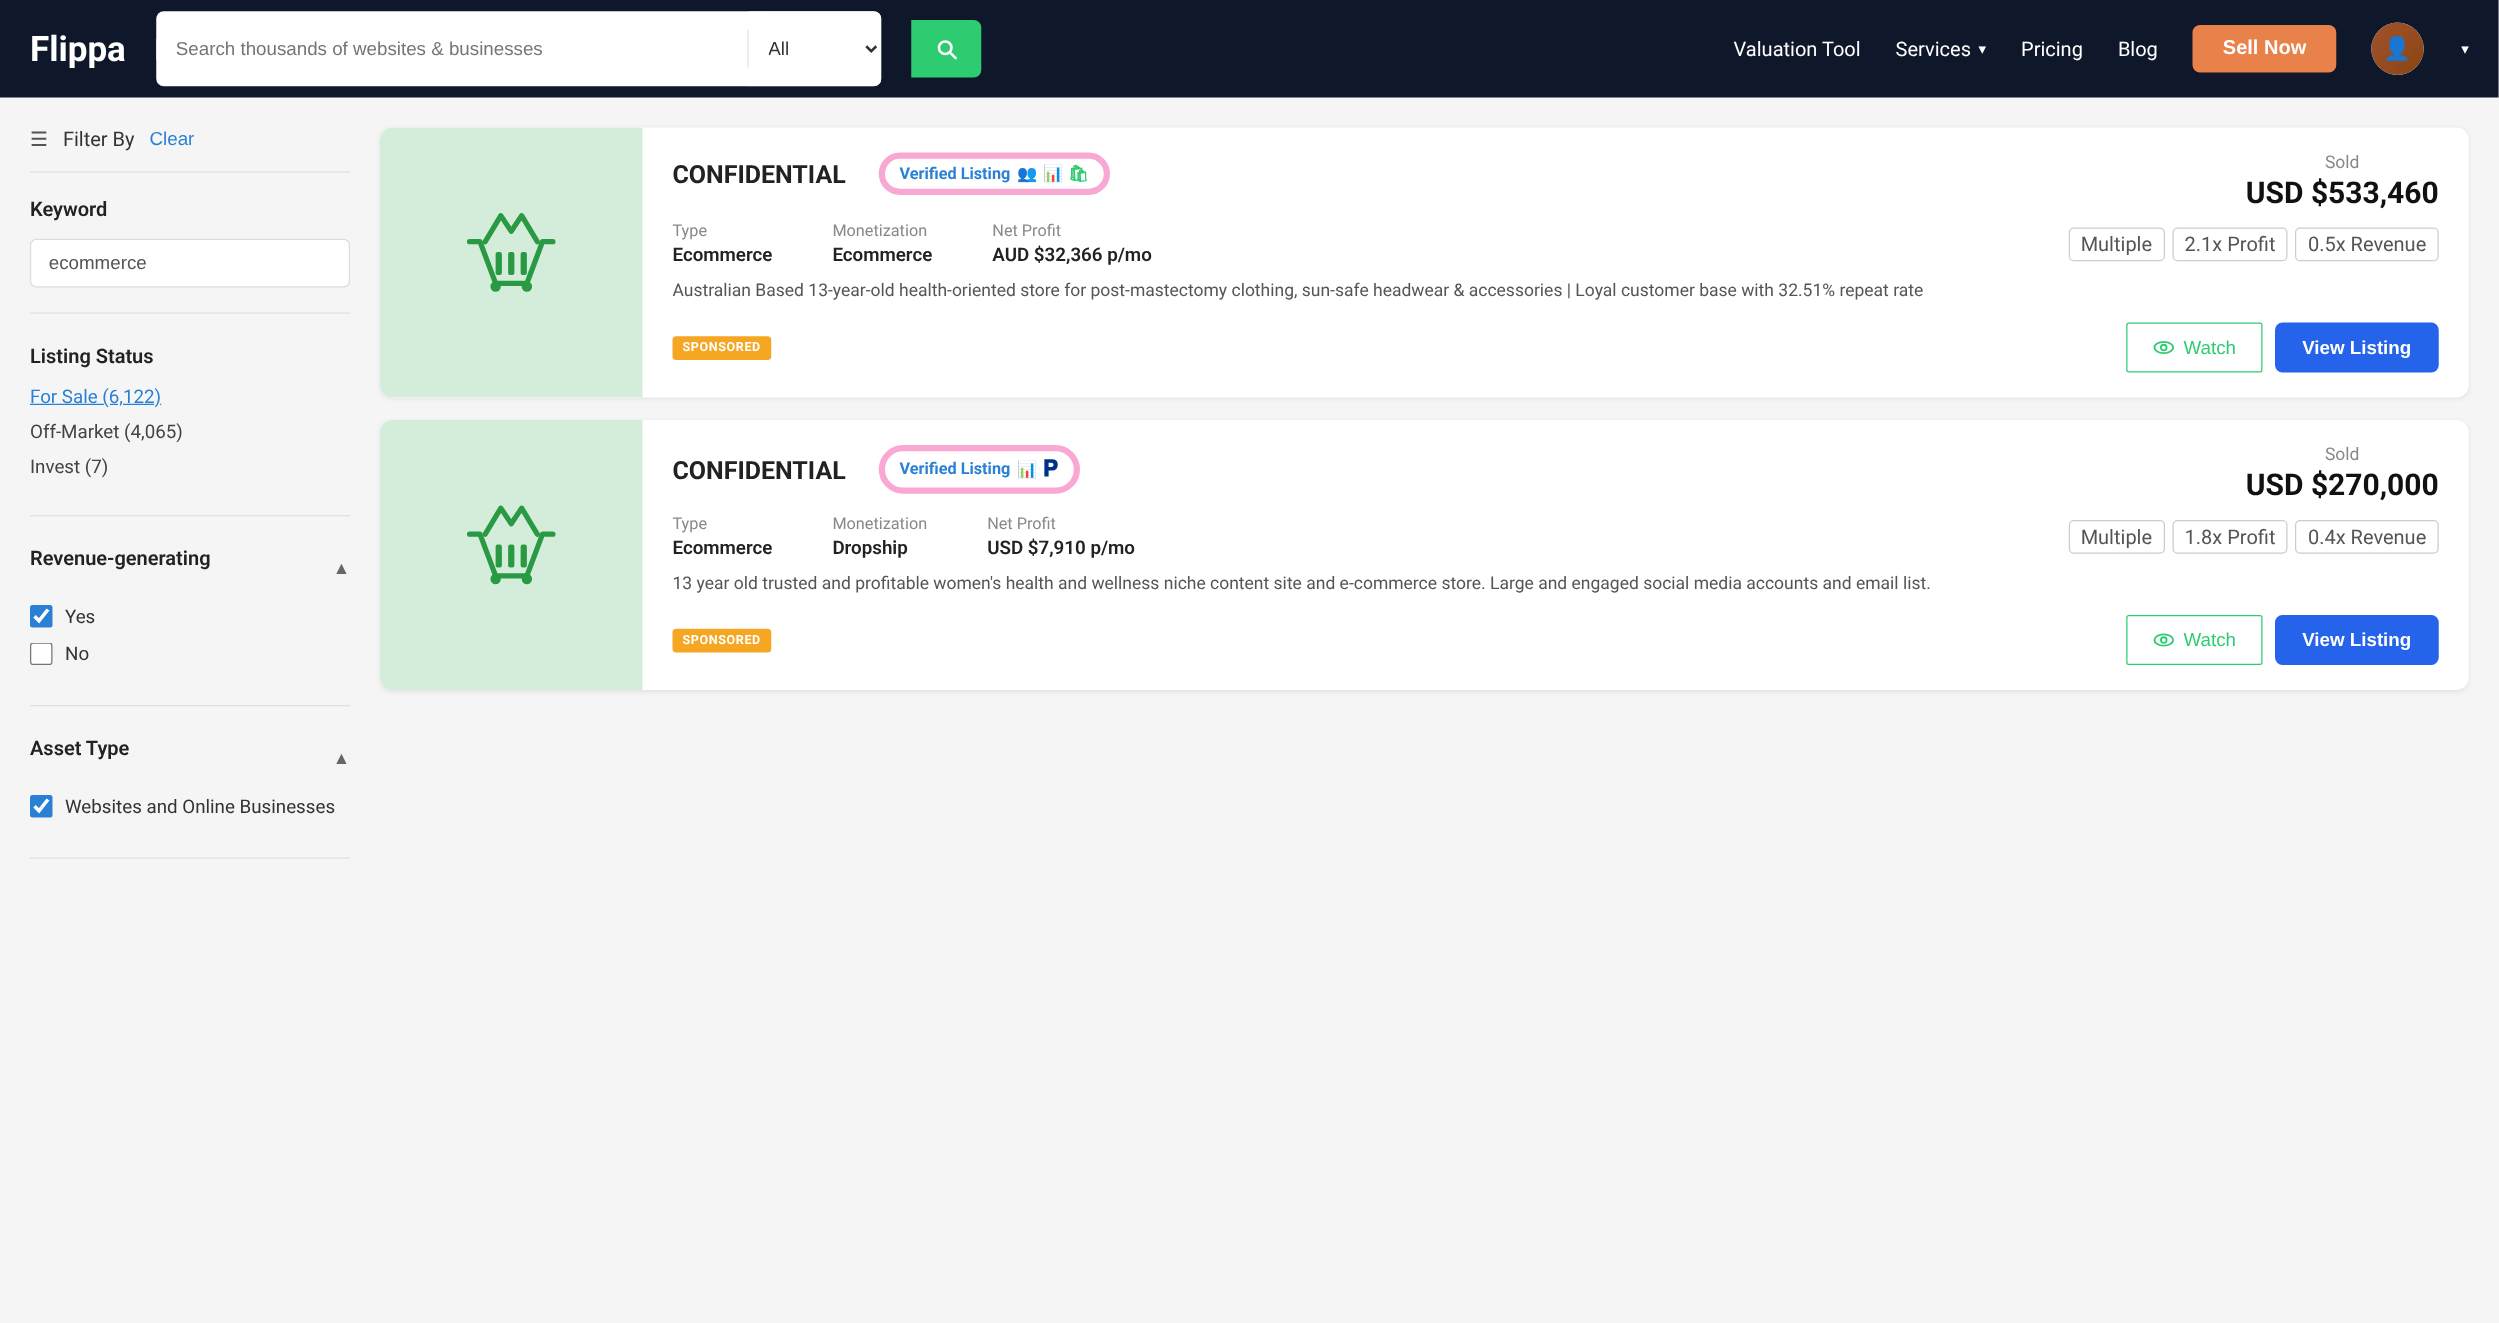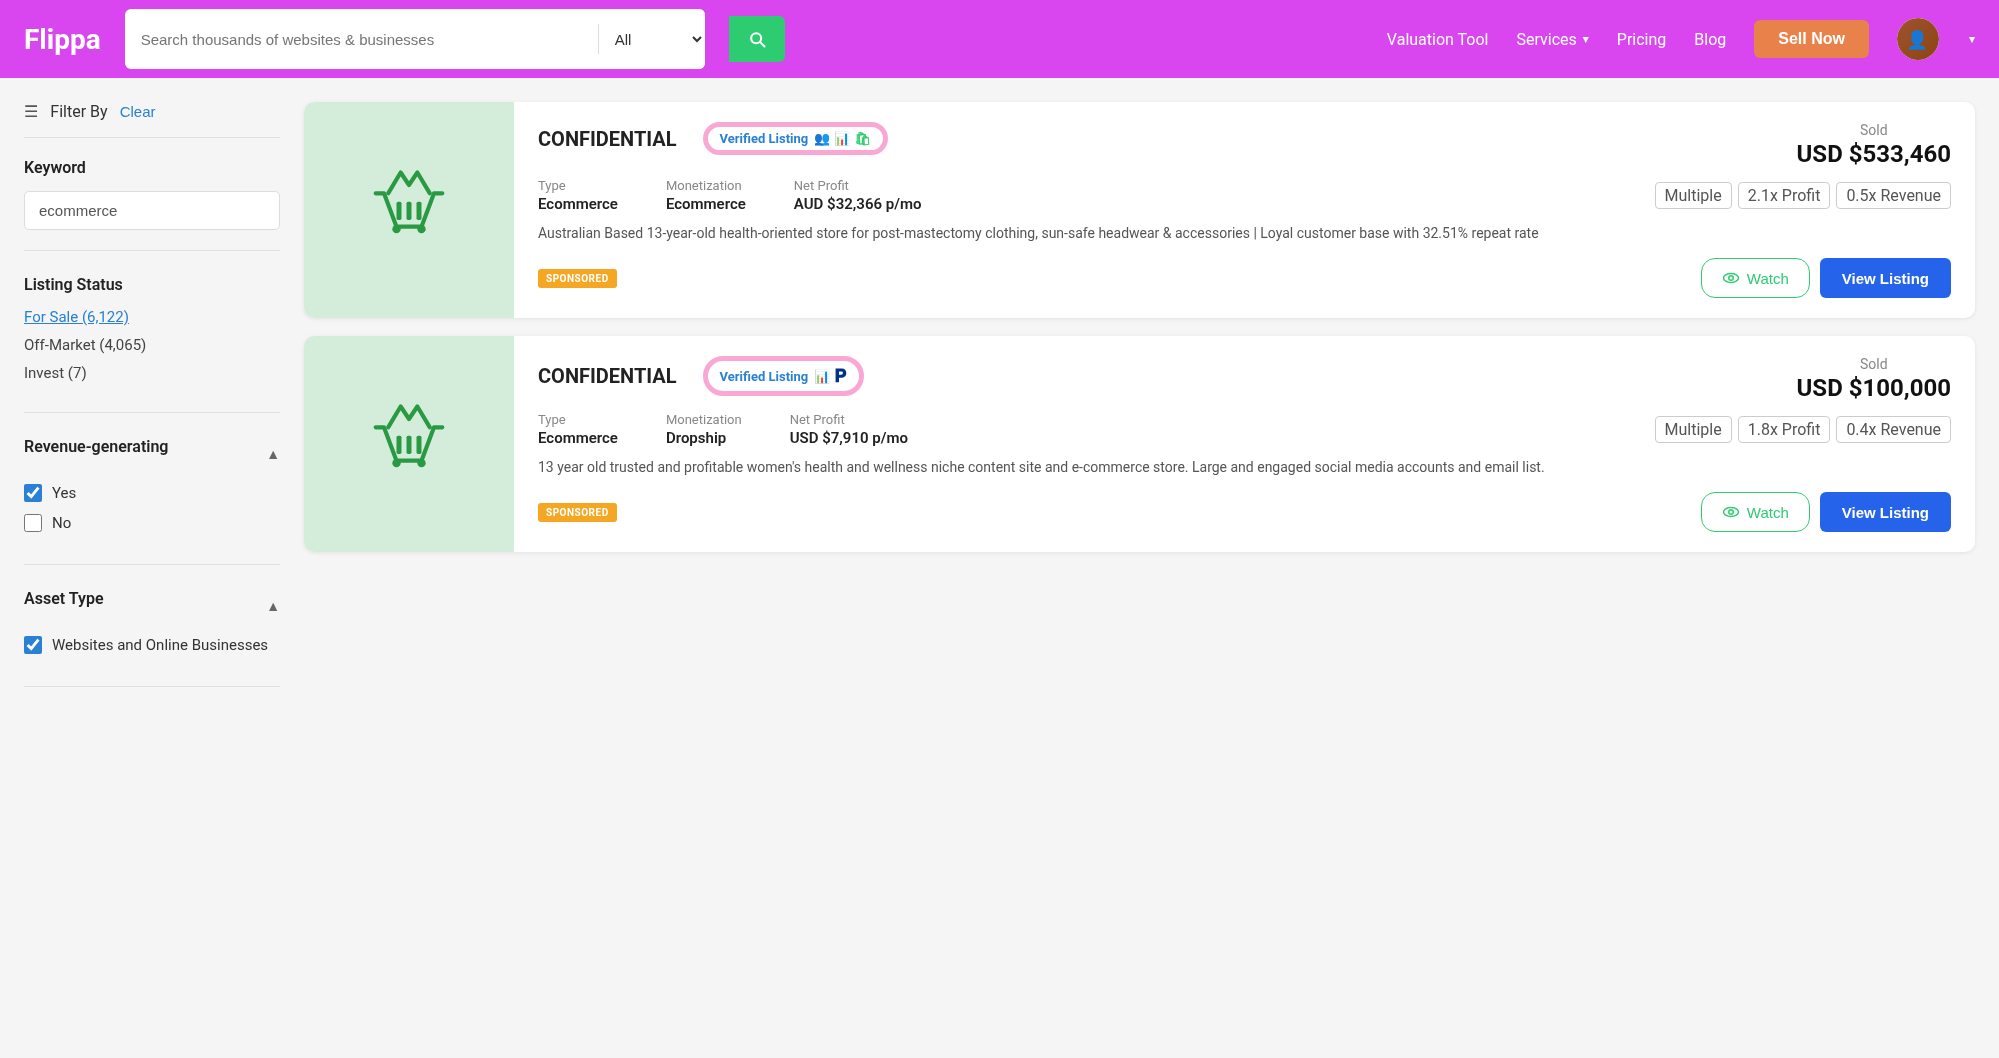--- a/index.html
+++ b/index.html
@@ -1,20 +1,20 @@
 <!DOCTYPE html>
 <html><head>
   <meta charset="utf-8">
   <style>
     * { box-sizing: border-box; margin: 0; padding: 0; }
     body { font-family: -apple-system, BlinkMacSystemFont, 'Segoe UI', Roboto, sans-serif; background: #f5f5f5; }
 
     
     .header {
-      background: #d946ef;
+      background: #0f172a;
       display: flex;
       align-items: center;
       padding: 0 24px;
       height: 78px;
       gap: 16px;
     }
     .logo {
       color: white;
       font-size: 28px;
       font-weight: 700;
@@ -357,21 +357,21 @@
       gap: 10px;
     }
     .watch-btn {
       display: flex;
       align-items: center;
       gap: 7px;
       border: 1.5px solid #2ecc71;
       color: #2ecc71;
       background: white;
       padding: 10px 20px;
-      border-radius: 14px;
+      border-radius: 2px;
       font-size: 15px;
       font-weight: 500;
       cursor: pointer;
     }
     .watch-btn svg { width: 18px; height: 18px; }
     .view-listing-btn {
       background: #2563eb;
       color: white;
       border: none;
       padding: 10px 22px;
@@ -571,21 +571,21 @@
             <div class="verified-badge">
               <span>Verified Listing</span>
               <span class="verified-icons">
                 <span style="color:#f5a623;">📊</span>
                 <span style="color:#003087; font-size:18px;">𝐏</span>
               </span>
             </div>
           </div>
           <div class="price-area">
             <span class="sold-label">Sold</span>
-            <span class="price">USD $100,000</span>
+            <span class="price">USD $270,000</span>
           </div>
         </div>
 
         <div class="meta-multiples-row">
           <div class="listing-meta">
             <div class="meta-item">
               <span class="meta-label">Type</span>
               <span class="meta-value">Ecommerce</span>
             </div>
             <div class="meta-item">

